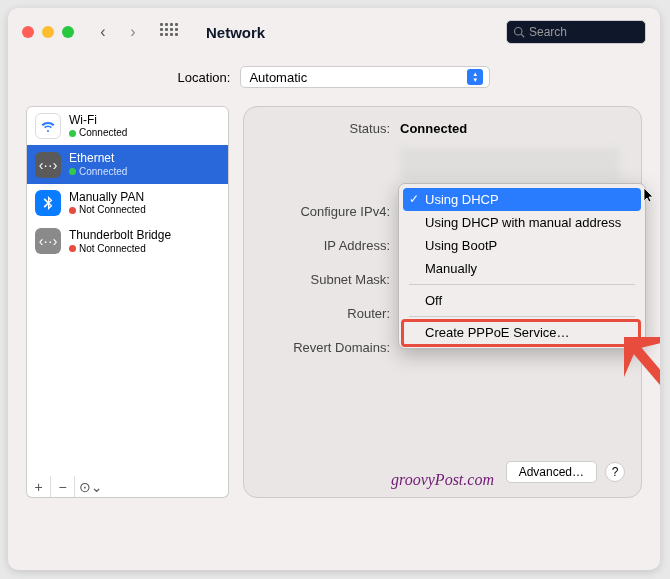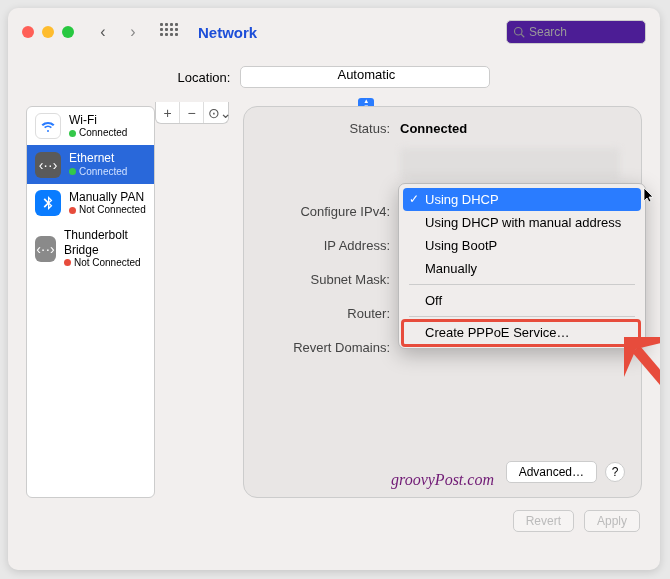--- a/index.html
+++ b/index.html
@@ -41,53 +41,52 @@
 .nav-btn.active { color: #555; }
 .grid-icon {
   width: 18px; height: 18px;
   display: grid;
   grid-template-columns: repeat(4, 3px);
   grid-template-rows: repeat(3, 3px);
   gap: 2px;
   margin: 0 8px;
 }
 .grid-icon span { background: #666; border-radius: 1px; }
-.title { font-weight: 600; font-size: 15px; color: #1d4ed8; margin-left: 4px; }
+.title { font-weight: 600; font-size: 15px; color: #0f172a; margin-left: 12px; }
 .search-box {
   margin-left: auto;
   width: 140px;
   height: 24px;
   border: 1px solid #ccc;
   border-radius: 5px;
   display: flex;
   align-items: center;
   padding: 0 6px;
   gap: 4px;
-  background: #4c1d95;
+  background: #0f172a;
 }
 .search-box svg { width: 12px; height: 12px; fill: #888; }
 .search-box span { color: #999; font-size: 12px; }
 .location-row {
   display: flex;
   align-items: center;
   justify-content: center;
   gap: 10px;
   padding: 10px 16px 18px;
 }
 .select {
   height: 22px;
   border: 1px solid #ccc;
   border-radius: 5px;
   background: #fff;
   display: flex;
   align-items: center;
   padding: 0 6px 0 8px;
   gap: 8px;
   font-size: 13px;
-  flex-direction: column;
 }
 .select .arrows {
   width: 16px; height: 16px;
   background: #2a7cff;
   border-radius: 3px;
   display: flex;
   flex-direction: column;
   align-items: center;
   justify-content: center;
   color: #fff;
@@ -96,21 +95,21 @@
 }
 .content {
   display: flex;
   padding: 0 18px;
   gap: 14px;
   height: 392px;
 }
 .sidebar {
   width: 203px;
   display: flex;
-  flex-direction: row;
+  flex-direction: column;
 }
 .service-list {
   flex: 1;
   background: #fff;
   border: 1px solid #ccc;
   border-radius: 6px;
   overflow: hidden;
 }
 .service-item {
   display: flex;
@@ -450,18 +449,14 @@
       <div class="watermark">groovyPost.com</div>
 
       <div class="advanced-row">
         <div class="btn">Advanced…</div>
         <div class="help-btn">?</div>
       </div>
     </div>
 
   </div>
 
-  <div class="footer">
-    <div class="btn">Revert</div>
-    <div class="btn">Apply</div>
-  </div>
 
 </div>
 
 </body></html>

